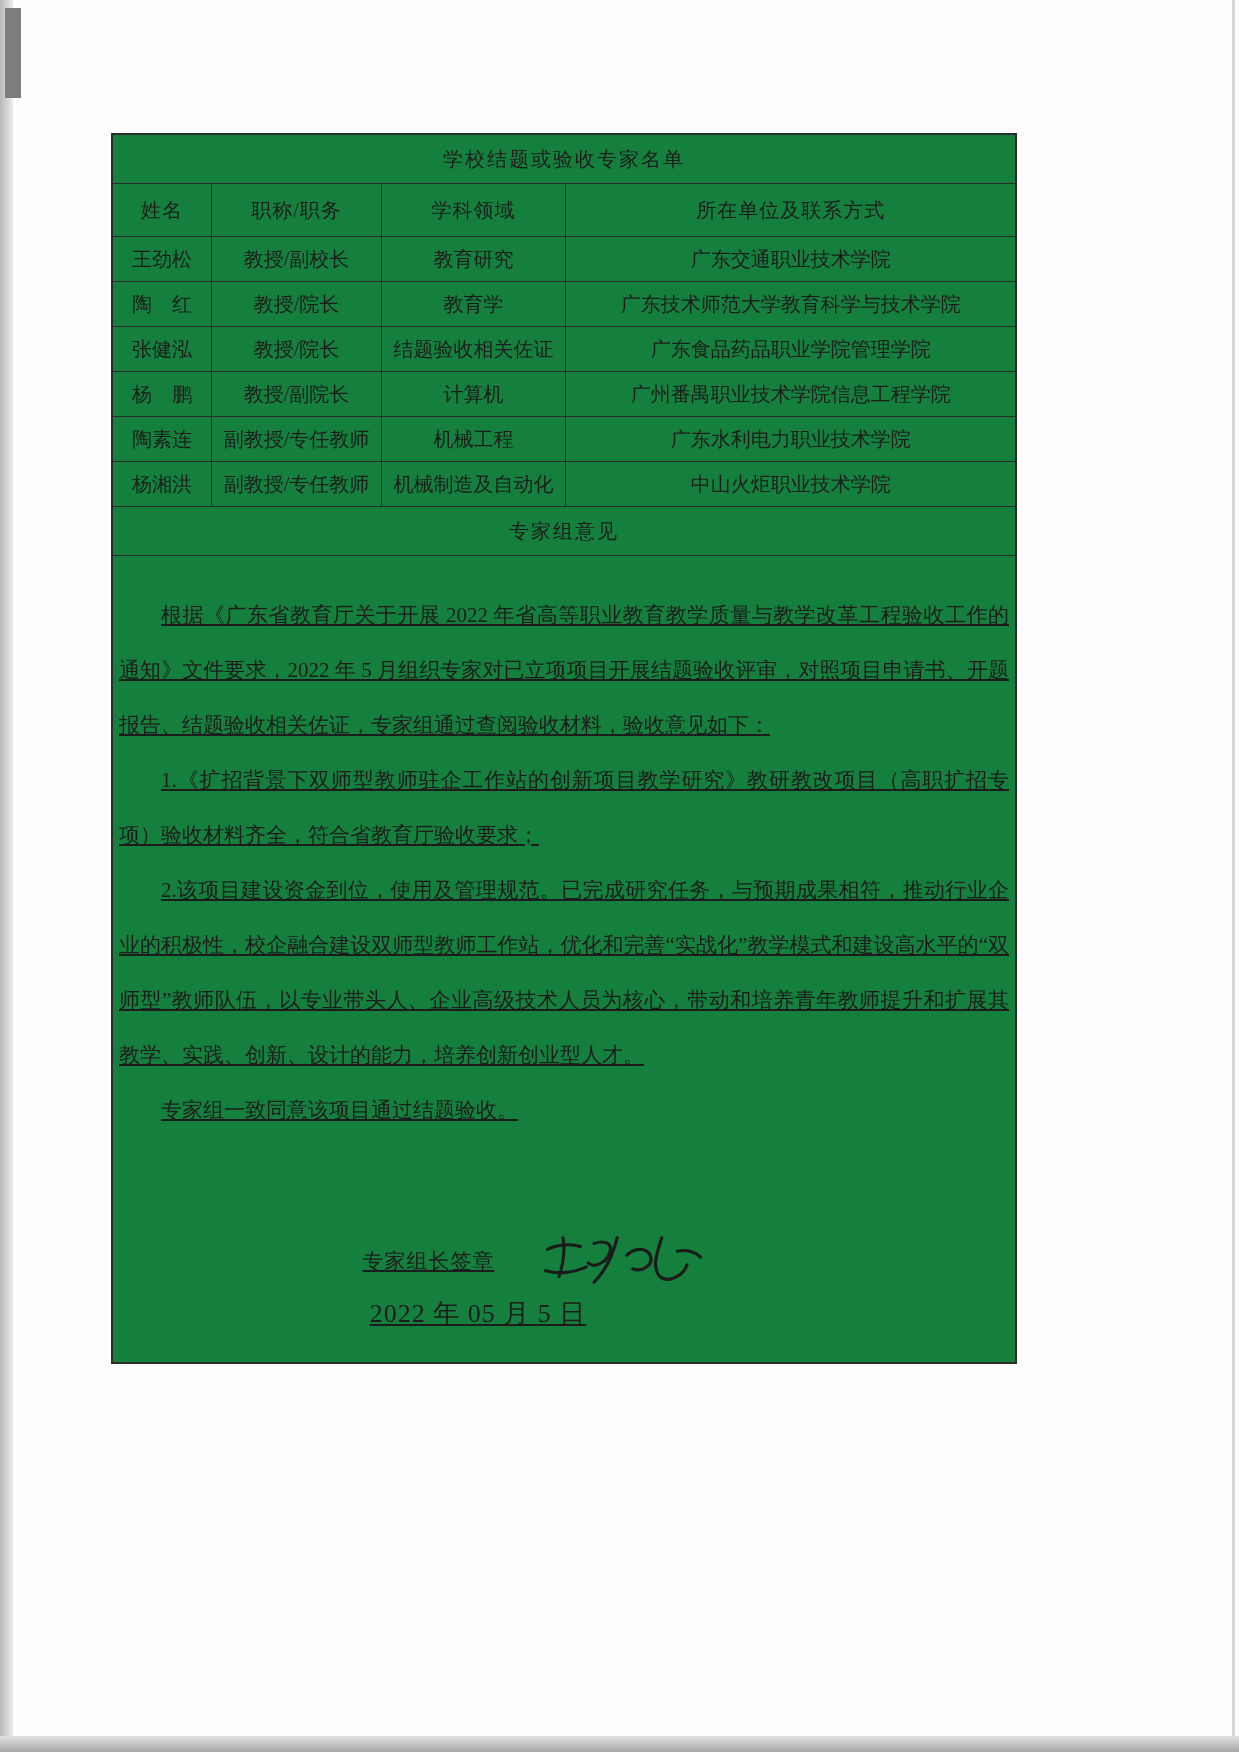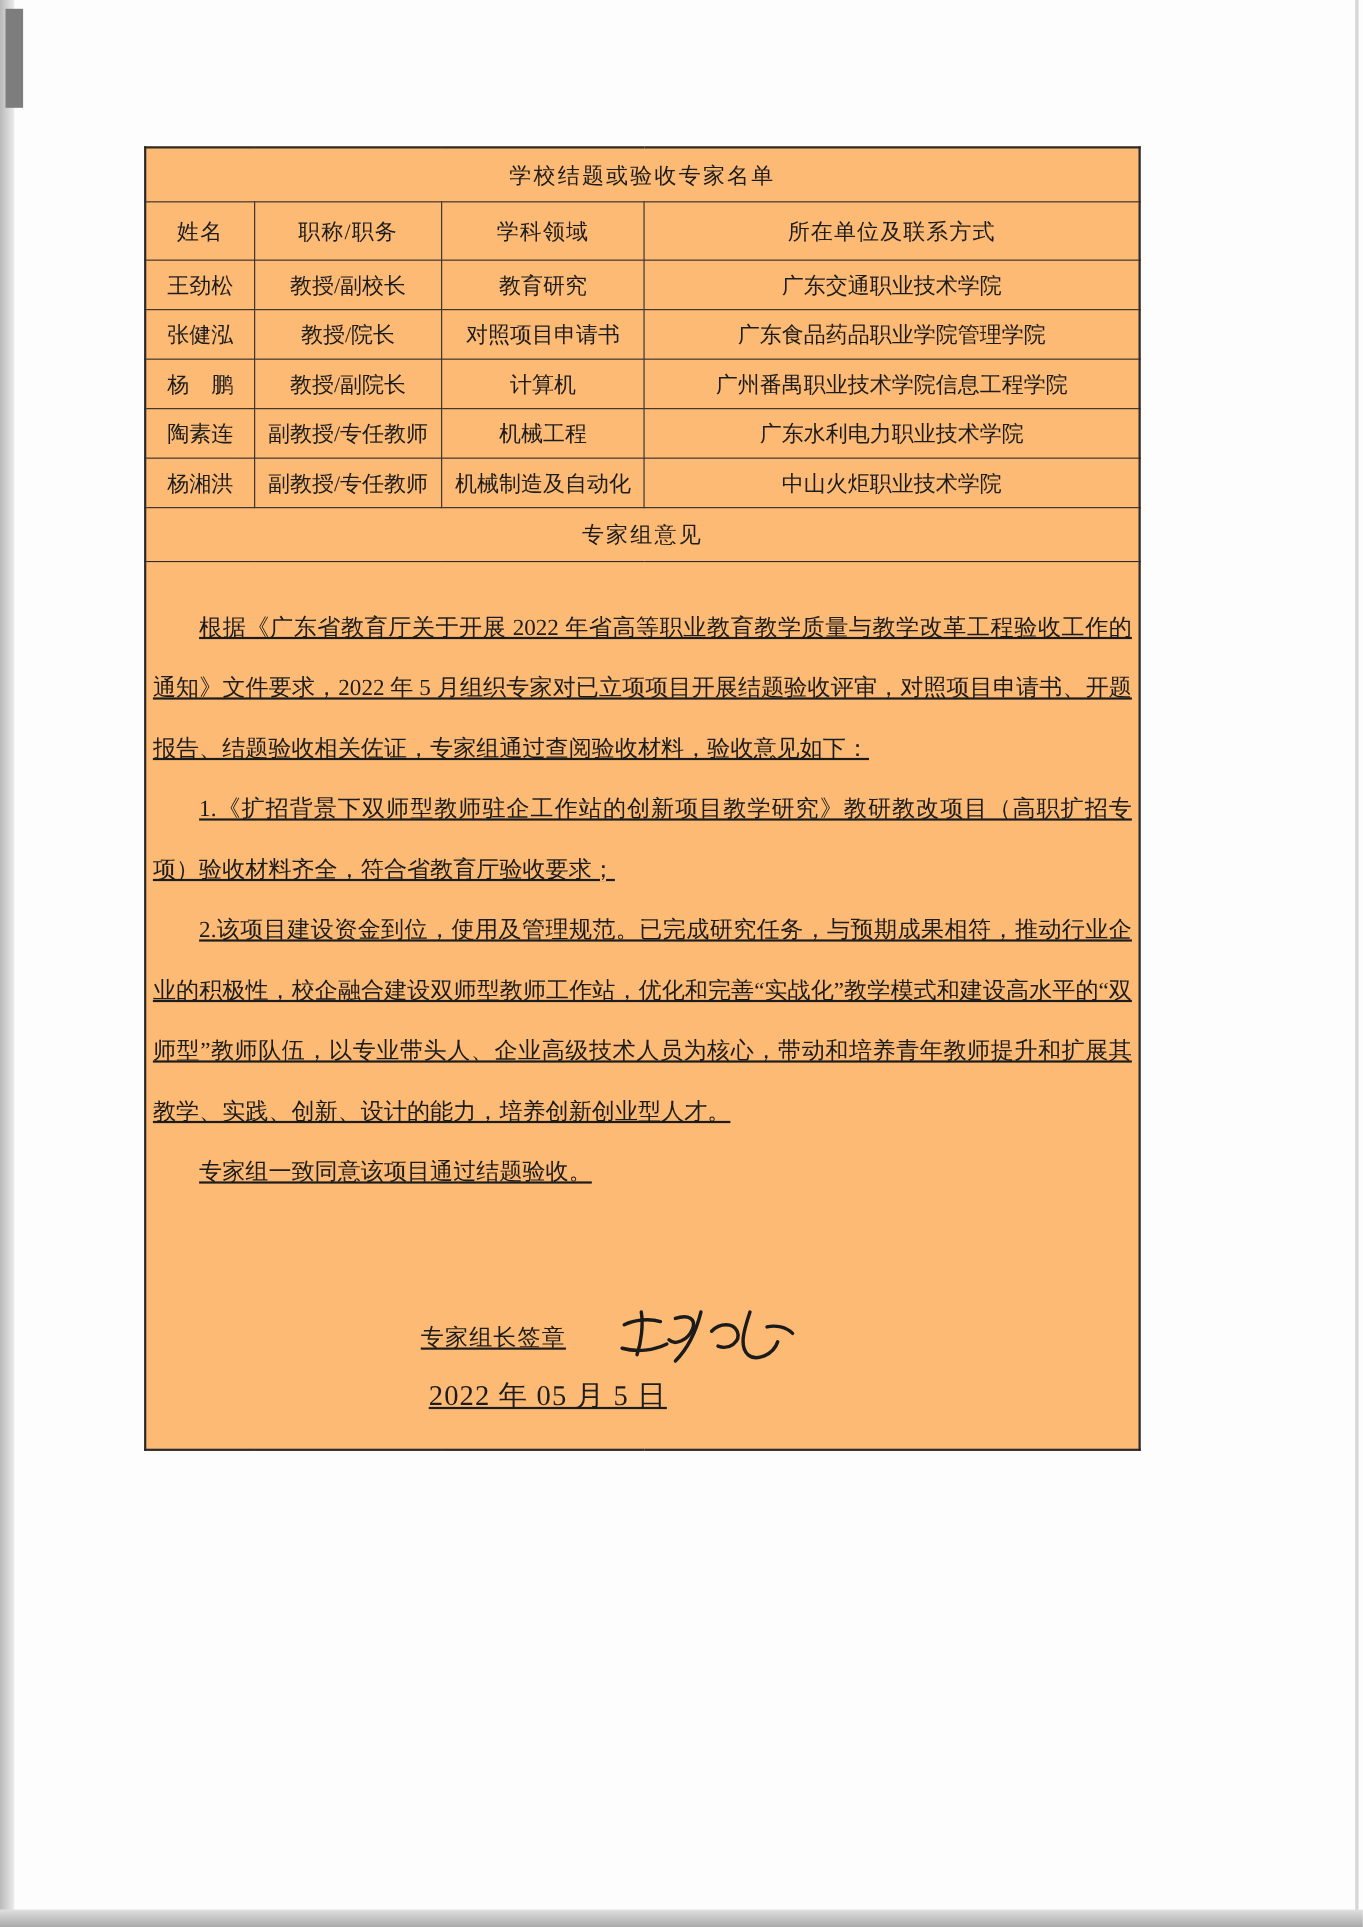--- a/index.html
+++ b/index.html
@@ -42,22 +42,21 @@
     background: #d6d6d6;
   }
 
   table.experts {
     position: absolute;
     left: 111px; top: 133px;
     width: 906px;
     border-collapse: collapse;
     table-layout: fixed;
     border: 2px solid #2b2b2b;
-    background: #fdba74;
-    margin-left: 20px;
+    background: #15803d;
   }
   .experts td, .experts th {
     border: 1px solid #2b2b2b;
     font-size: 20px;
     text-align: center;
     vertical-align: middle;
     padding: 2px 6px;
     font-weight: normal;
     font-family: "Liberation Serif", serif;
   }
@@ -140,23 +139,29 @@
       <th>学科领域</th>
       <th>所在单位及联系方式</th>
     </tr>
     <tr class="data-row">
       <td>王劲松</td>
       <td>教授/副校长</td>
       <td>教育研究</td>
       <td>广东交通职业技术学院</td>
     </tr>
     <tr class="data-row">
+      <td>陶　红</td>
+      <td>教授/院长</td>
+      <td>教育学</td>
+      <td>广东技术师范大学教育科学与技术学院</td>
+    </tr>
+    <tr class="data-row">
       <td>张健泓</td>
       <td>教授/院长</td>
-      <td>对照项目申请书</td>
+      <td>结题验收相关佐证</td>
       <td>广东食品药品职业学院管理学院</td>
     </tr>
     <tr class="data-row">
       <td>杨　鹏</td>
       <td>教授/副院长</td>
       <td>计算机</td>
       <td>广州番禺职业技术学院信息工程学院</td>
     </tr>
     <tr class="data-row">
       <td>陶素连</td>

